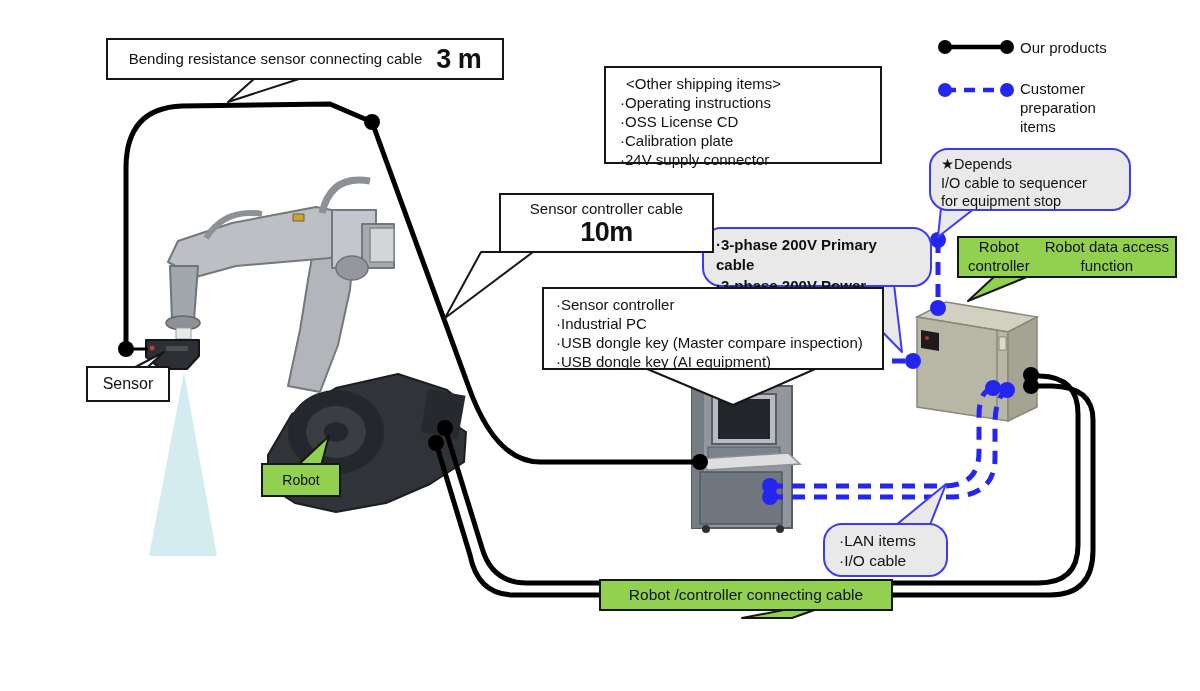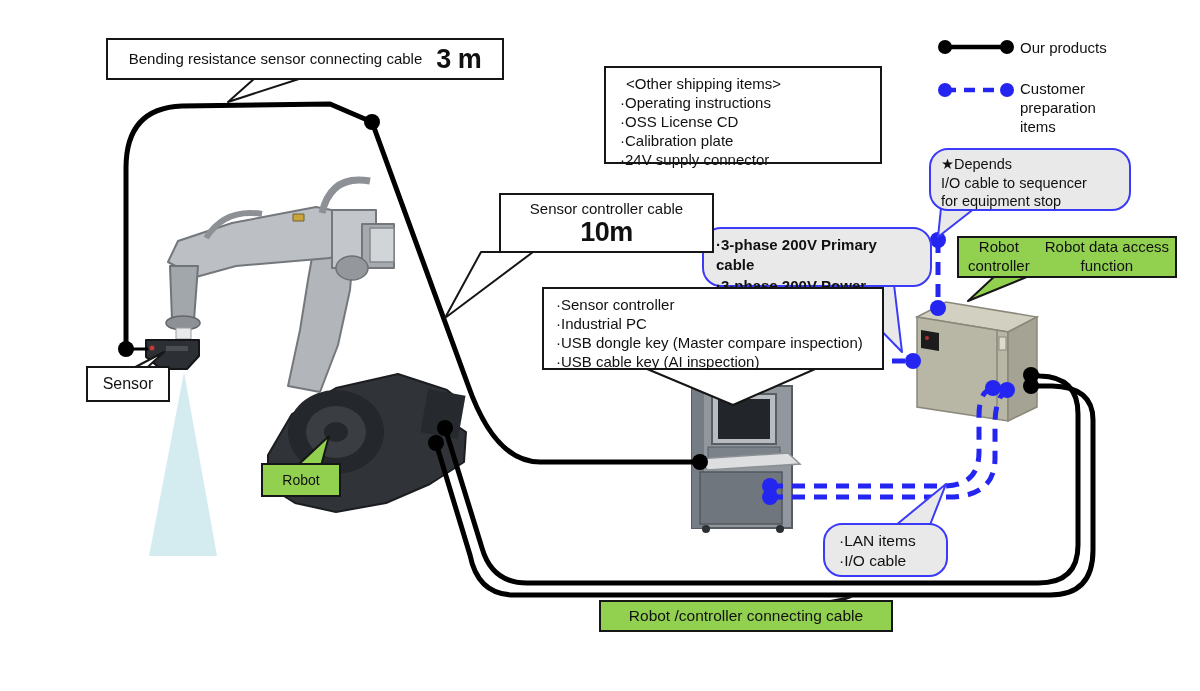--- a/index.html
+++ b/index.html
@@ -185,27 +185,27 @@
 
   <div class="lbl box-white" style="left:455px;top:193px;width:215px;height:60px;text-align:center;">
     <div class="t15" style="margin-top:5px;">Sensor controller cable</div>
     <div class="big" style="line-height:1;">10m</div>
   </div>
 
   <div class="lbl box-white t15" style="left:498px;top:287px;width:342px;height:83px;padding:7px 0 0 12px;">
     <div>·Sensor controller</div>
     <div>·Industrial PC</div>
     <div>·USB dongle key (Master compare inspection)</div>
-    <div>·USB cable key (AI inspection)</div>
+    <div>·USB dongle key (AI equipment)</div>
   </div>
 
   <div class="lbl box-white center-flex" style="left:42px;top:366px;width:84px;height:36px;font-size:16px;">Sensor</div>
 
   <div class="lbl green-box center-flex" style="left:261px;top:463px;width:80px;height:34px;font-size:14px;">Robot</div>
 
   <div class="lbl bubble" style="left:823px;top:523px;width:125px;height:54px;padding:6px 0 0 14px;font-size:15.5px;line-height:1.32;">
     <div>·LAN items</div>
     <div>·I/O cable</div>
   </div>
 
-  <div class="lbl green-box center-flex" style="left:599px;top:600px;width:294px;height:32px;font-size:15.5px;">Robot /controller connecting cable</div>
+  <div class="lbl green-box center-flex" style="left:599px;top:579px;width:294px;height:32px;font-size:15.5px;">Robot /controller connecting cable</div>
 
 </div>
 
 </body></html>

